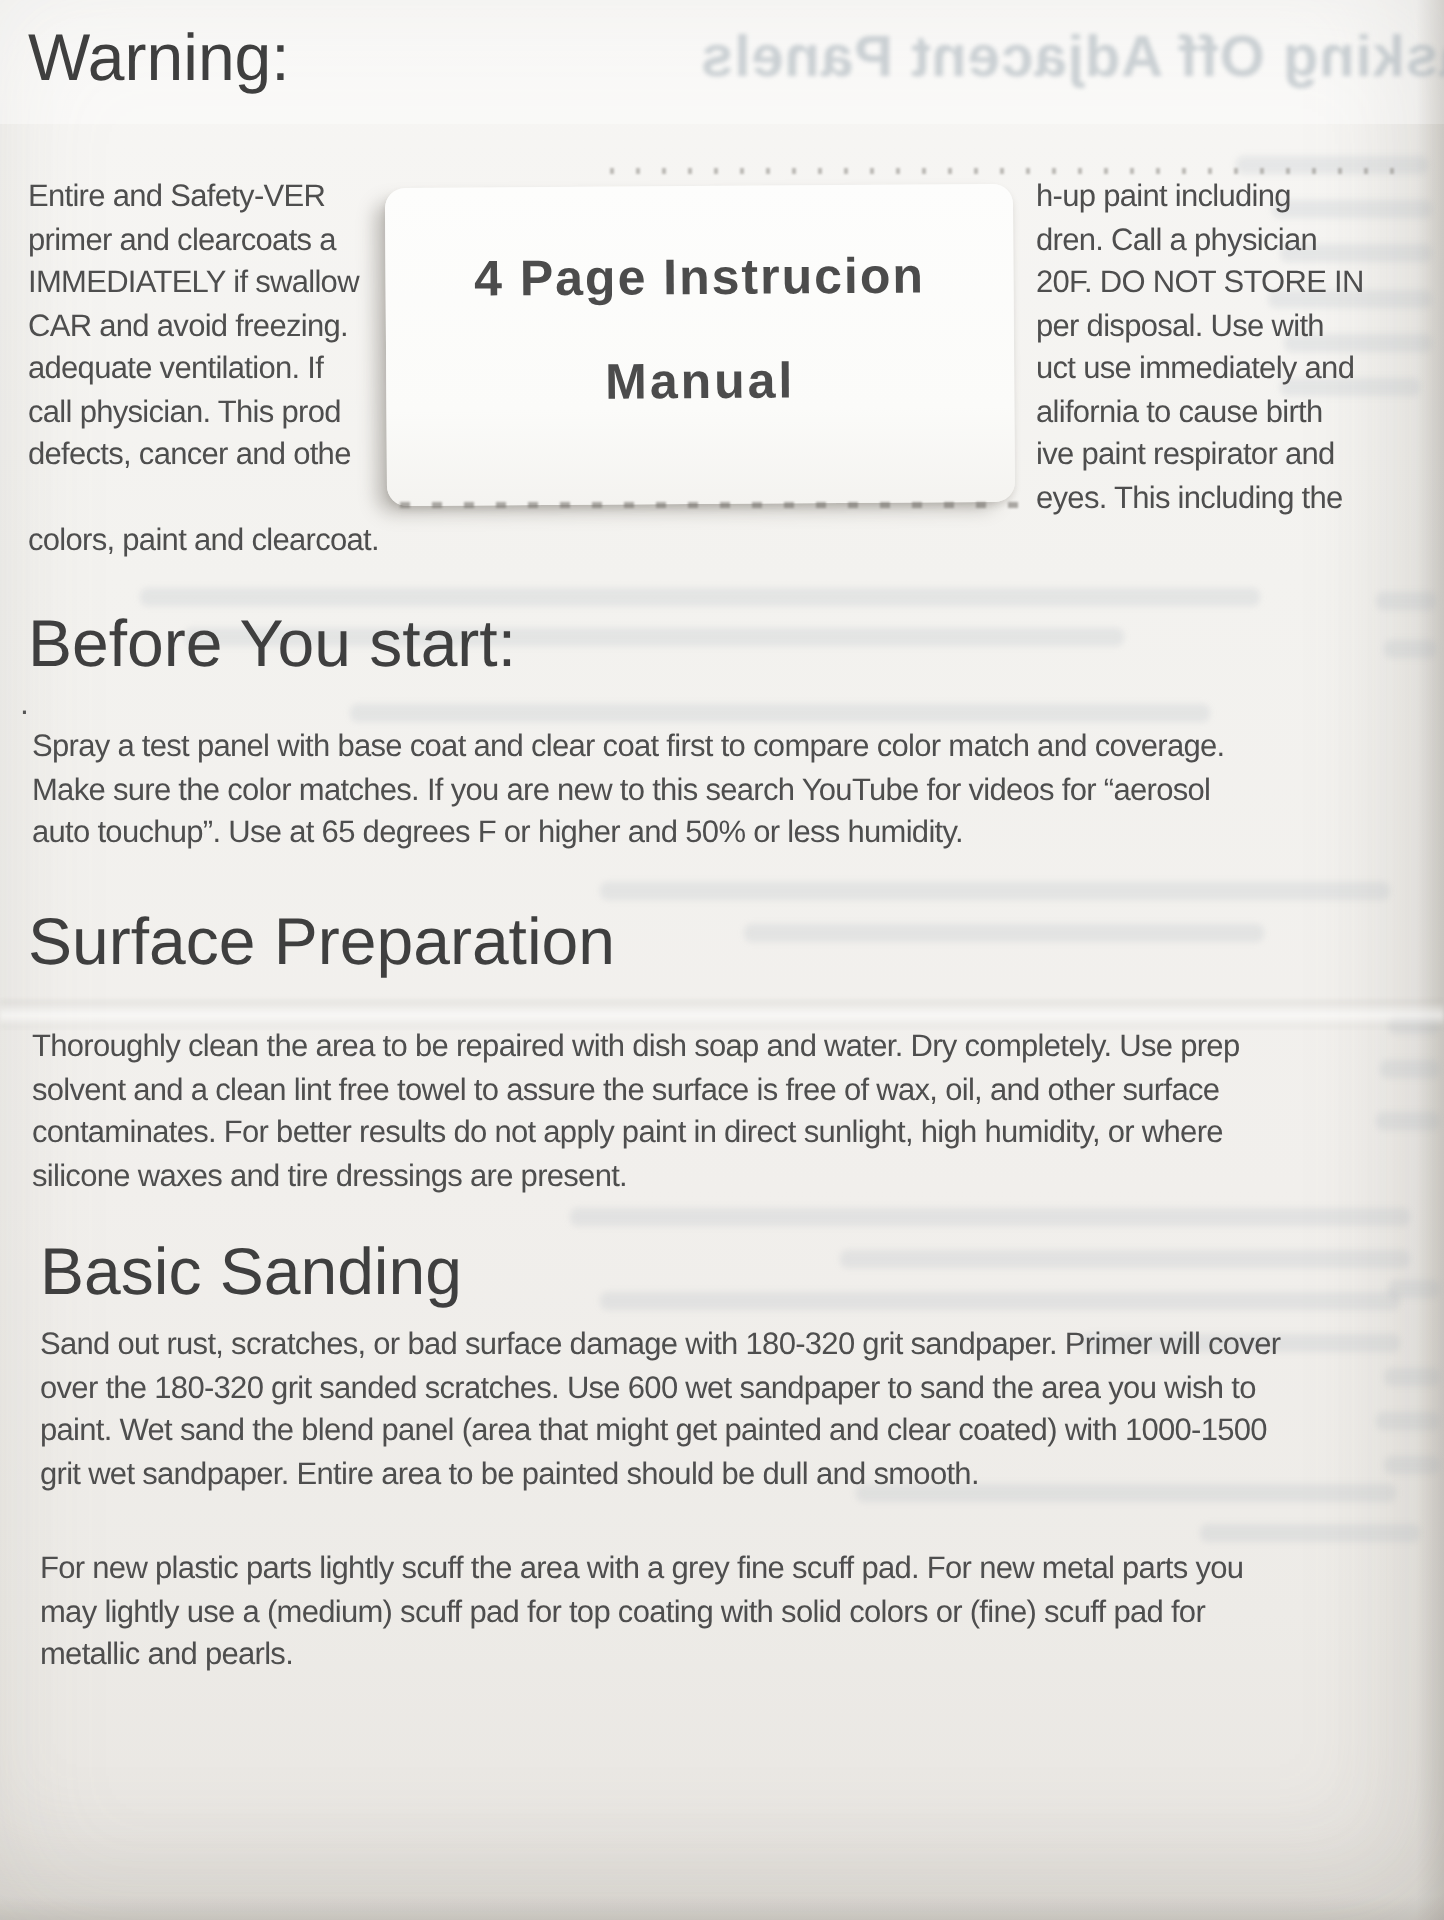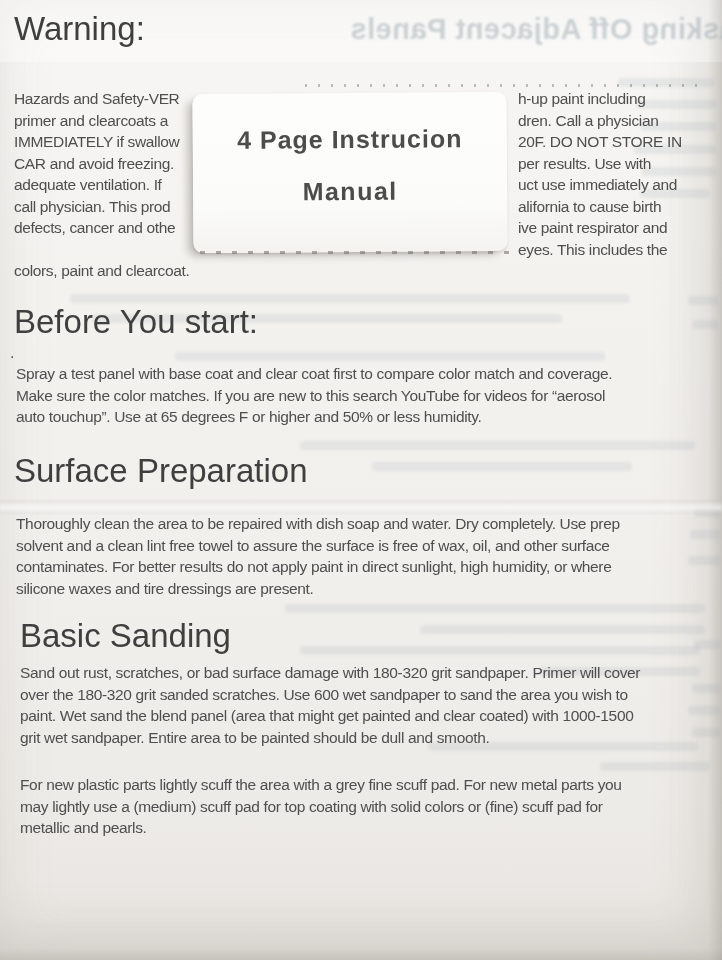--- a/index.html
+++ b/index.html
@@ -88,49 +88,49 @@
 <div class="page">
 
   <div class="top-band"></div>
 
   <div class="ghost-heading">Masking Off Adjacent Panels</div>
 
   <h1 class="heading" style="top:10px;left:14px;">Warning:</h1>
 
   <div class="para" style="top:88px;left:14px;width:700px;">
     <div class="wrow">
-        <span class="frag-l">Hazards and Safety-VER</span>
+        <span class="frag-l">Entire and Safety-VER</span>
         <span class="frag-r">h-up paint including</span>
       </div>
     <div class="wrow">
         <span class="frag-l">primer and clearcoats a</span>
         <span class="frag-r">dren. Call a physician</span>
       </div>
     <div class="wrow">
         <span class="frag-l">IMMEDIATELY if swallow</span>
         <span class="frag-r">20F. DO NOT STORE IN</span>
       </div>
     <div class="wrow">
         <span class="frag-l">CAR and avoid freezing.</span>
-        <span class="frag-r">per results. Use with</span>
+        <span class="frag-r">per disposal. Use with</span>
       </div>
     <div class="wrow">
         <span class="frag-l">adequate ventilation. If</span>
         <span class="frag-r">uct use immediately and</span>
       </div>
     <div class="wrow">
         <span class="frag-l">call physician. This prod</span>
         <span class="frag-r">alifornia to cause birth</span>
       </div>
     <div class="wrow">
         <span class="frag-l">defects, cancer and othe</span>
         <span class="frag-r">ive paint respirator and</span>
       </div>
     <div class="wrow">
-        <span class="frag-r">eyes. This includes the</span>
+        <span class="frag-r">eyes. This including the</span>
       </div>
     <div class="bline">colors, paint and clearcoat.</div>
   </div>
 
   <div class="perf perf1"></div>
   <div class="sticker">
     <div class="l1">4 Page Instrucion</div>
     <div class="l2">Manual</div>
   </div>
   <div class="perf perf2"></div>

